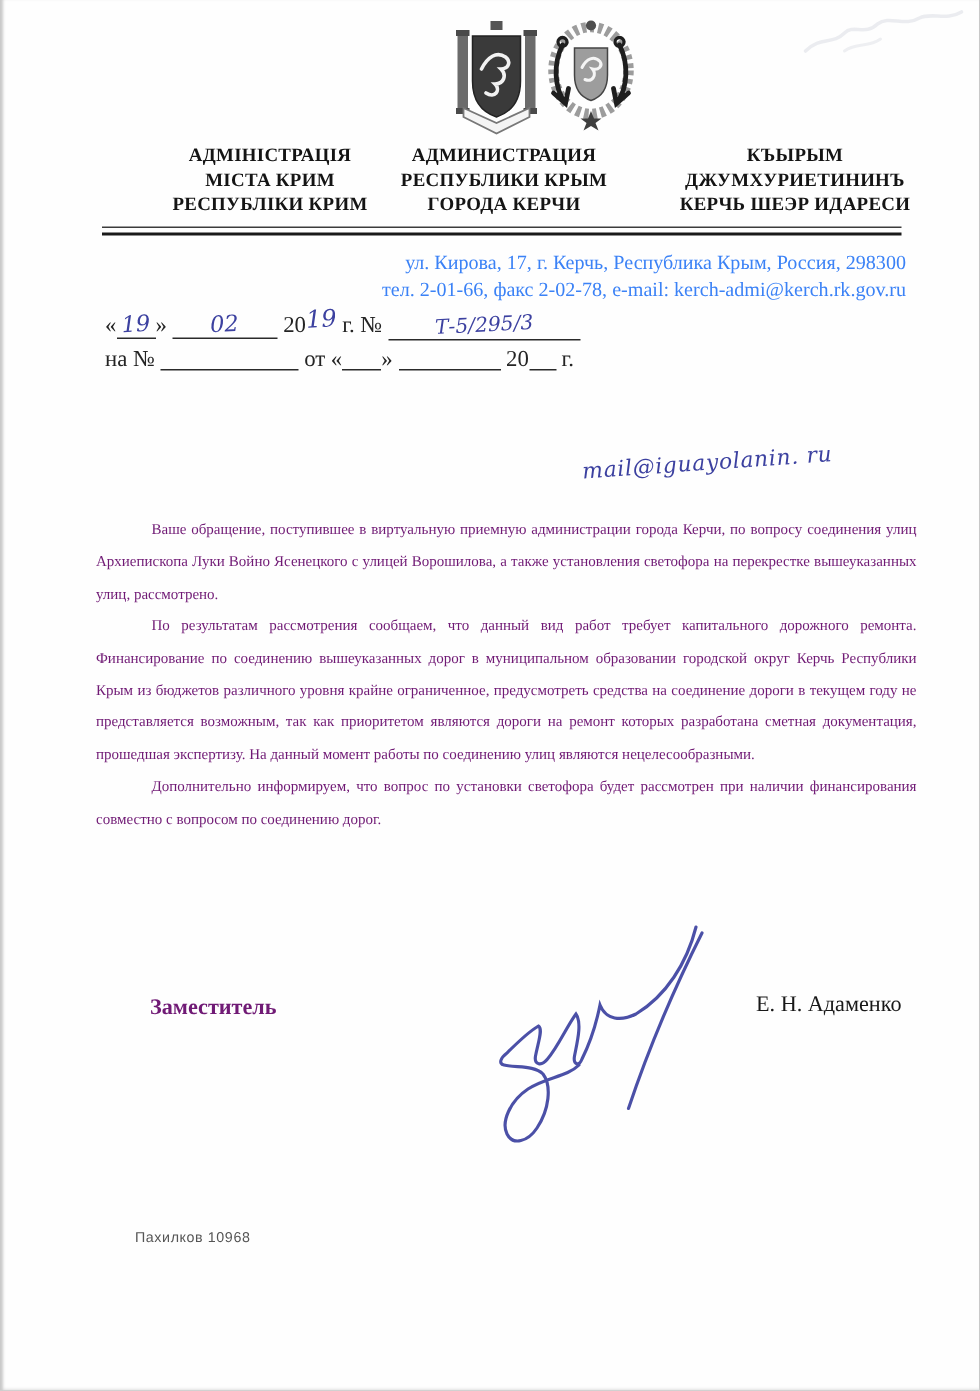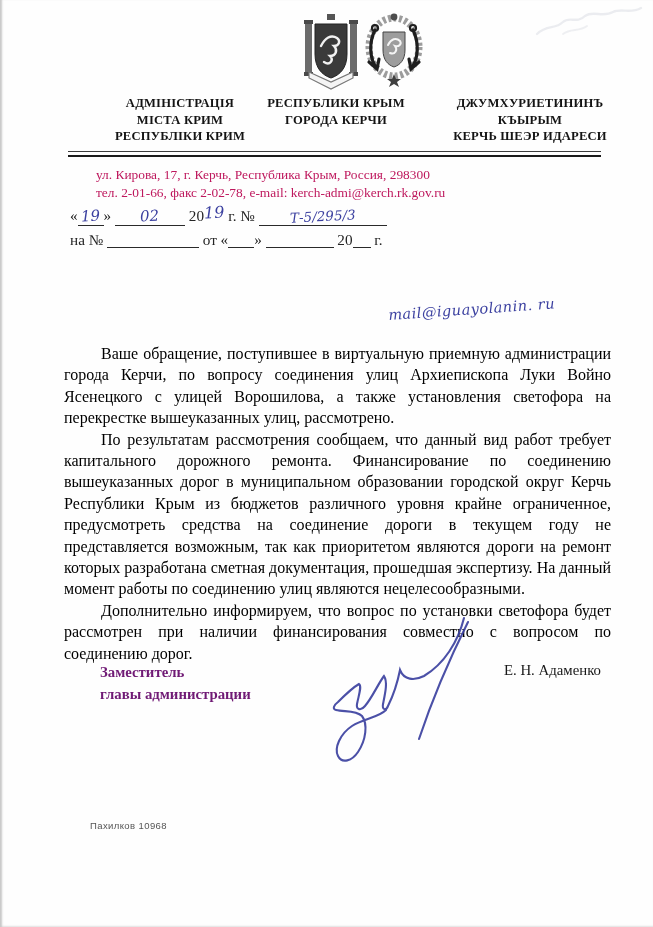--- a/index.html
+++ b/index.html
@@ -18,34 +18,34 @@
   .faint-note { position: absolute; left: 533px; top: 4px; width: 112px; height: 40px; opacity: .55; }
   
   .emblems { position: absolute; left: 303px; top: 12px; width: 124px; display: flex; gap: 5px; align-items: flex-start; }
   
   .org-col { position: absolute; top: 95px; text-align: center; font-weight: bold; font-size: 12.6px; line-height: 16.5px; letter-spacing: .2px; color: #141414; }
   .org-1 { left: 88px;  width: 184px; }
   .org-2 { left: 252px; width: 168px; }
   .org-3 { left: 434px; width: 192px; }
   .rule { position: absolute; left: 68px; top: 151px; width: 533px; height: 6px;
           border-top: 1.4px solid #3c3c3c; border-bottom: 2.6px solid #1a1a1a; }
-  .address { position: absolute; left: 96px; top: 166px; width: 524px; text-align: left;
-             font-size: 13.4px; line-height: 18px; color: #be185d; }
+  .address { position: absolute; left: 80px; top: 166px; width: 524px; text-align: right;
+             font-size: 13.4px; line-height: 18px; color: #3b82f6; }
   
   .ref { position: absolute; left: 70px; top: 206px; width: 360px; font-size: 15.2px; color: #242424; }
   .ref-row { height: 25px; white-space: nowrap; }
   .blank { display: inline-block; border-bottom: 1.1px solid #2a2a2a; height: 16px; vertical-align: -3px; text-align: center; }
   .hand { font-family: "DejaVu Serif", serif; font-style: italic; color: #3c41a0; }
   .hand-inline { display: inline-block; transform: rotate(-3deg); font-size: 15px; position: relative; top: -3px; }
   .email-note { position: absolute; left: 388px; top: 299px; width: 230px;
                 font-family: "DejaVu Serif", serif; font-style: italic; color: #3c41a0;
                 font-size: 14.5px; transform: rotate(-4deg); letter-spacing: .5px; }
   
   .body { position: absolute; left: 64px; top: 343px; width: 547px;
-          font-size: 16px; line-height: 21.4px; text-align: justify; color: #000000; }
+          font-size: 10px; line-height: 21.4px; text-align: justify; color: #701a75; }
   .body p { text-indent: 37px; margin: 0; }
   
   .sign-title { position: absolute; left: 100px; top: 662px; font-weight: bold; font-size: 14.8px; line-height: 21.5px; color: #701a75; }
   .sign-name  { position: absolute; left: 504px; top: 662px; font-weight: normal; font-size: 14.8px; color: #181818; white-space: nowrap; }
   .sign-scribble { position: absolute; left: 322px; top: 614px; width: 150px; height: 160px; }
   .footer { position: absolute; left: 90px; top: 820px; font-family: "Liberation Sans", sans-serif;
             font-size: 9.5px; color: #555; letter-spacing: .4px; }
 </style>
 </head>
 <body>
@@ -84,26 +84,27 @@
       <path d="M30 62 L32 67 L37 67 L33 70 L35 75 L30 72 L25 75 L27 70 L23 67 L28 67 Z" fill="#3f3f3f"></path>
     </svg>
   </div>
 
   <div class="org-col org-1">
     <div>АДМІНІСТРАЦІЯ</div>
     <div>МІСТА КРИМ</div>
     <div>РЕСПУБЛІКИ КРИМ</div>
   </div>
   <div class="org-col org-2">
+    <div>АДМИНИСТРАЦИЯ</div>
     <div>РЕСПУБЛИКИ КРЫМ</div>
     <div>ГОРОДА КЕРЧИ</div>
   </div>
   <div class="org-col org-3">
+    <div>КЪЫРЫМ</div>
     <div>ДЖУМХУРИЕТИНИНЪ</div>
-    <div>КЪЫРЫМ</div>
     <div>КЕРЧЬ ШЕЭР ИДАРЕСИ</div>
   </div>
 
   <div class="rule"></div>
 
   <div class="address">
     <div>ул. Кирова, 17, г. Керчь, Республика Крым, Россия, 298300</div>
     <div>тел. 2-01-66, факс 2-02-78, e-mail: kerch-admi@kerch.rk.gov.ru</div>
   </div>
 
@@ -128,21 +129,20 @@
   <div class="email-note">mail@iguayolanin. ru</div>
 
   <div class="body">
     <p>Ваше обращение, поступившее в виртуальную приемную администрации города Керчи, по вопросу соединения улиц Архиепископа Луки Войно Ясенецкого с улицей Ворошилова, а также установления светофора на перекрестке вышеуказанных улиц, рассмотрено.</p>
     <p>По результатам рассмотрения сообщаем, что данный вид работ требует капитального дорожного ремонта. Финансирование по соединению вышеуказанных дорог в муниципальном образовании городской округ Керчь Республики Крым из бюджетов различного уровня крайне ограниченное, предусмотреть средства на соединение дороги в текущем году не представляется возможным, так как приоритетом являются дороги на ремонт которых разработана сметная документация, прошедшая экспертизу. На данный момент работы по соединению улиц являются нецелесообразными.</p>
     <p>Дополнительно информируем, что вопрос по установки светофора будет рассмотрен при наличии финансирования совместно с вопросом по соединению дорог.</p>
   </div>
 
   <div class="sign-title">
     <div>Заместитель</div>
-    <div>главы администрации</div>
   </div>
 
   <div class="sign-scribble">
     <svg width="150" height="160" viewBox="0 0 150 160">
       <path d="M142 4 C136 28 122 50 102 62 C92 67 82 66 78 56 C76 66 72 80 66 92 C64 97 60 96 61 90 C63 80 66 68 62 62 C56 70 50 84 43 92 C39 97 34 96 35 90 C37 80 40 72 37 70 C30 74 22 82 16 88 C12 91 10 95 14 96 C22 98 34 96 40 102 C46 110 44 126 36 138 C30 147 20 150 16 142 C12 134 18 120 30 112 C42 104 56 104 64 96" fill="none" stroke="#3c41a0" stroke-width="2.1" stroke-linecap="round" opacity="0.92"></path>
       <path d="M97 125 C108 92 126 48 146 8" fill="none" stroke="#3c41a0" stroke-width="2.1" stroke-linecap="round" opacity="0.92"></path>
     </svg>
   </div>
 
   <div class="sign-name">Е. Н. Адаменко</div>

